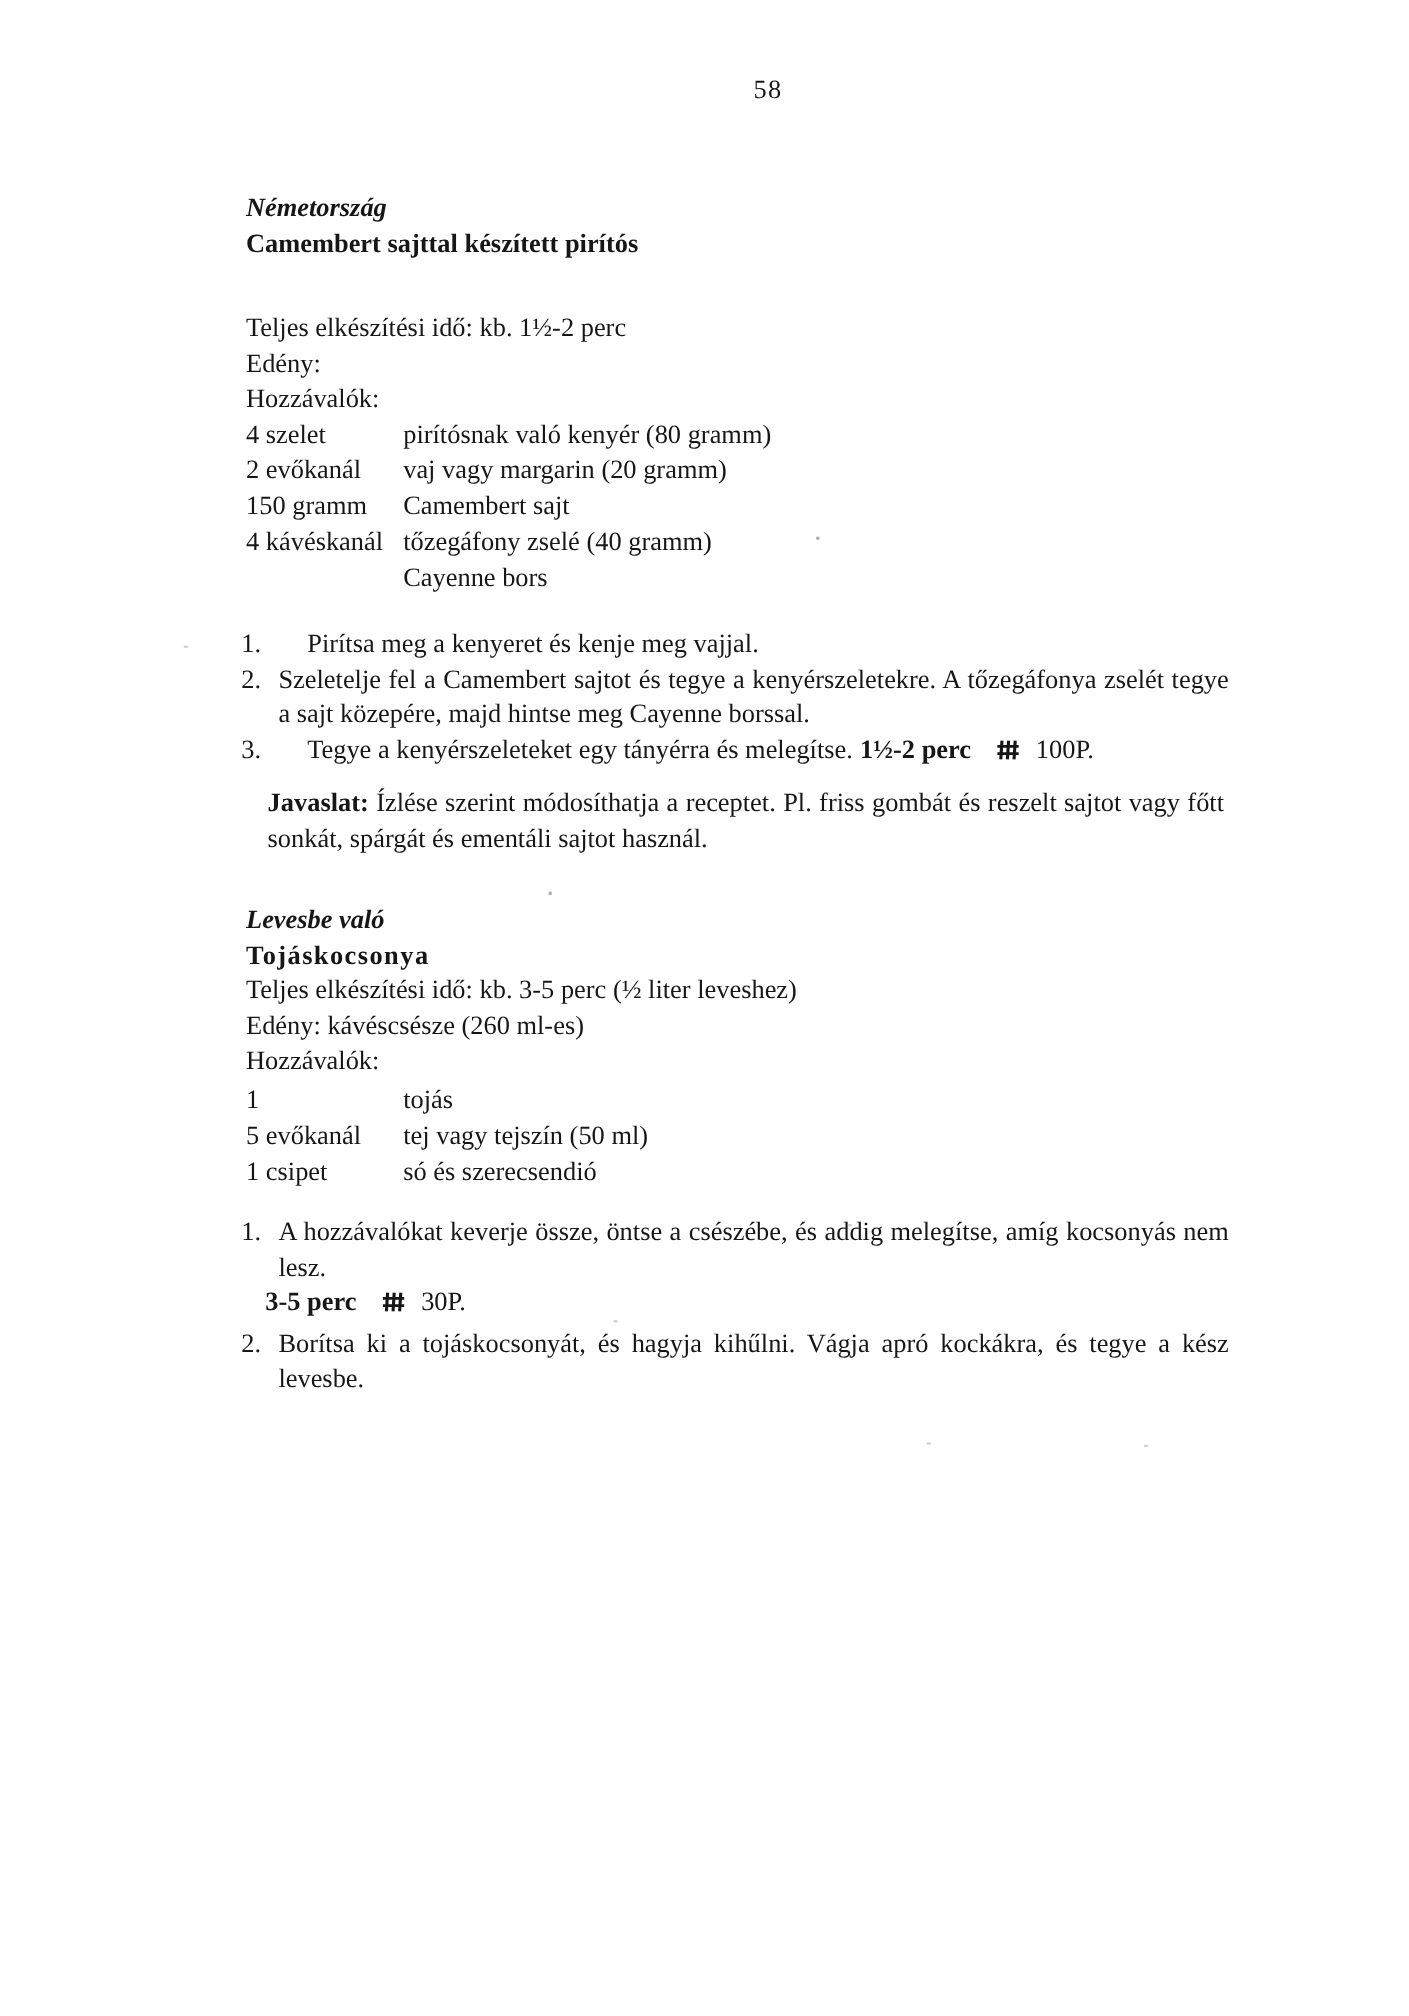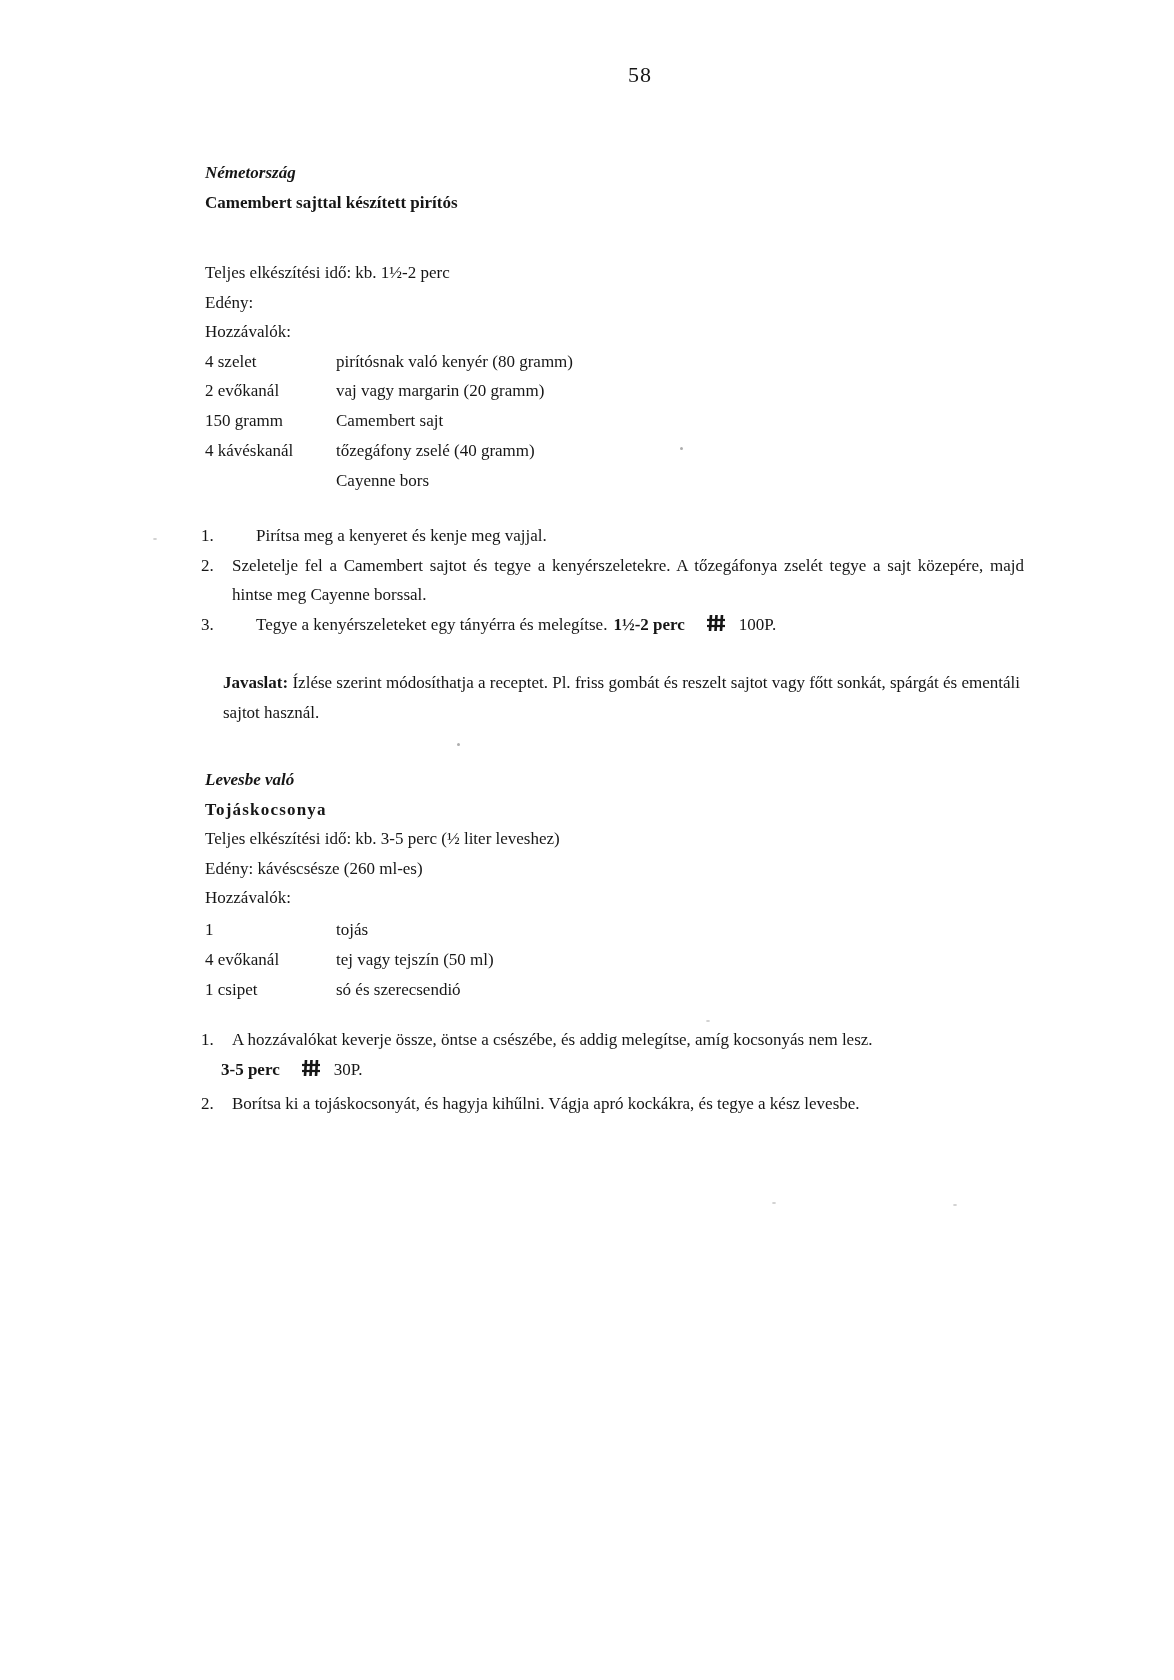--- a/index.html
+++ b/index.html
@@ -13,42 +13,42 @@
     -webkit-font-smoothing: antialiased;
   }
   .page { position: relative; width: 1039px; height: 1680px; }
   .page-number {
     position: absolute; left: 628px; top: 62px;
     font-size: 22px; letter-spacing: 1px;
   }
   .content {
     position: absolute; left: 205px; top: 158px;
     width: 830px;
-    font-size: 17px; line-height: 29.5px;
+    font-size: 22px; line-height: 29.5px;
   }
   .country { font-style: italic; font-weight: bold; }
   .recipe-title { font-weight: bold; }
   .recipe-title.spaced { letter-spacing: 1.2px; }
   .meta-block { margin-top: 41px; }
   .ing-table { margin-top: 0; }
   .ing-row { display: flex; line-height: 29.8px; }
   .ing-qty { width: 131px; flex: none; }
   .ing-name { flex: 1; }
   .steps { margin-top: 26px; margin-left: -4px; }
   .step { display: flex; }
   .step-num { width: 31px; flex: none; }
   .step-text { width: 792px; text-align: justify; }
   .step-text.single { text-align: left; margin-left: 24px; }
   .inline-time { font-weight: bold; margin-left: 6px; }
   .inline-power { margin-left: 14px; }
   .power-icon { display: inline-block; margin-left: 22px; vertical-align: -1px; }
   .time-line { margin-left: 20px; }
   .time-line .bold-time { font-weight: bold; }
   .suggestion {
-    margin-top: 29px; margin-left: 18px;
+    margin-top: 15px; margin-left: 18px;
     width: 797px; text-align: justify;
   }
   .suggestion-label { font-weight: bold; }
   .section-2 { margin-top: 38px; }
   .ing-table-2 { margin-top: 2px; }
   .steps-2 { margin-top: 21px; }
   .step-gap { margin-top: 5px; }
   .speck {
     position: absolute; background: #8a8a8a; border-radius: 50%;
     width: 3px; height: 3px; opacity: .7;
@@ -128,21 +128,21 @@
       <div>Teljes elkészítési idő: kb. 3-5 perc (½ liter leveshez)</div>
       <div>Edény: kávéscsésze (260 ml-es)</div>
       <div>Hozzávalók:</div>
 
       <div class="ing-table ing-table-2">
         <div class="ing-row">
           <span class="ing-qty">1</span>
           <span class="ing-name">tojás</span>
         </div>
         <div class="ing-row">
-          <span class="ing-qty">4 evőkanál</span>
+          <span class="ing-qty">5 evőkanál</span>
           <span class="ing-name">tej vagy tejszín (50 ml)</span>
         </div>
         <div class="ing-row">
           <span class="ing-qty">1 csipet</span>
           <span class="ing-name">só és szerecsendió</span>
         </div>
       </div>
 
       <div class="steps steps-2">
         <div class="step">

